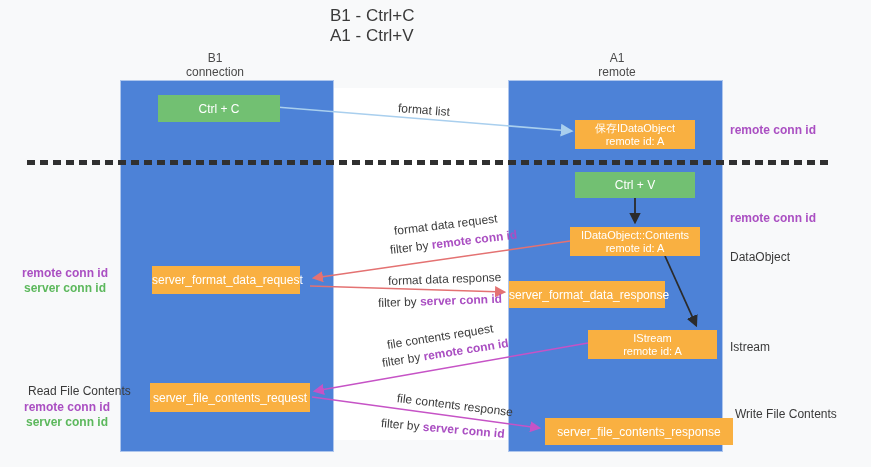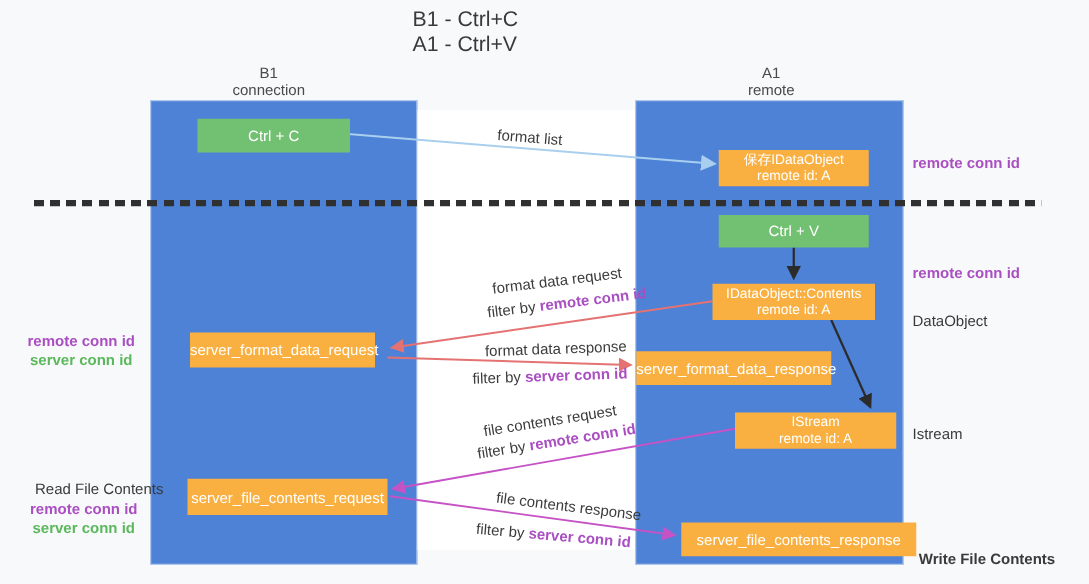--- a/index.html
+++ b/index.html
@@ -167,21 +167,21 @@
   <div class="msg-label" style="left:397px;top:391px;transform:rotate(7deg);">file contents response</div>
   <div class="msg-label" style="left:381px;top:416px;transform:rotate(5deg);">
     <span>filter by</span>
     <span class="conn-purple">server conn id</span>
   </div>
 
   <div class="annot purple" style="left:730px;top:123px;">remote conn id</div>
   <div class="annot purple" style="left:730px;top:211px;">remote conn id</div>
   <div class="annot" style="left:730px;top:234px;margin-top:16px;">DataObject</div>
   <div class="annot" style="left:730px;top:340px;">Istream</div>
-  <div class="annot" style="left:735px;top:440px;font-weight:bold;">Write File Contents</div>
+  <div class="annot" style="left:735px;top:407px;">Write File Contents</div>
 
   <div class="annot-group" style="left:13px;top:266px;width:104px;">
     <div class="conn-purple">remote conn id</div>
     <div class="conn-green">server conn id</div>
   </div>
   <div class="annot" style="left:28px;top:384px;">Read File Contents</div>
   <div class="annot-group" style="left:17px;top:400px;width:100px;">
     <div class="conn-purple">remote conn id</div>
     <div class="conn-green">server conn id</div>
   </div>

